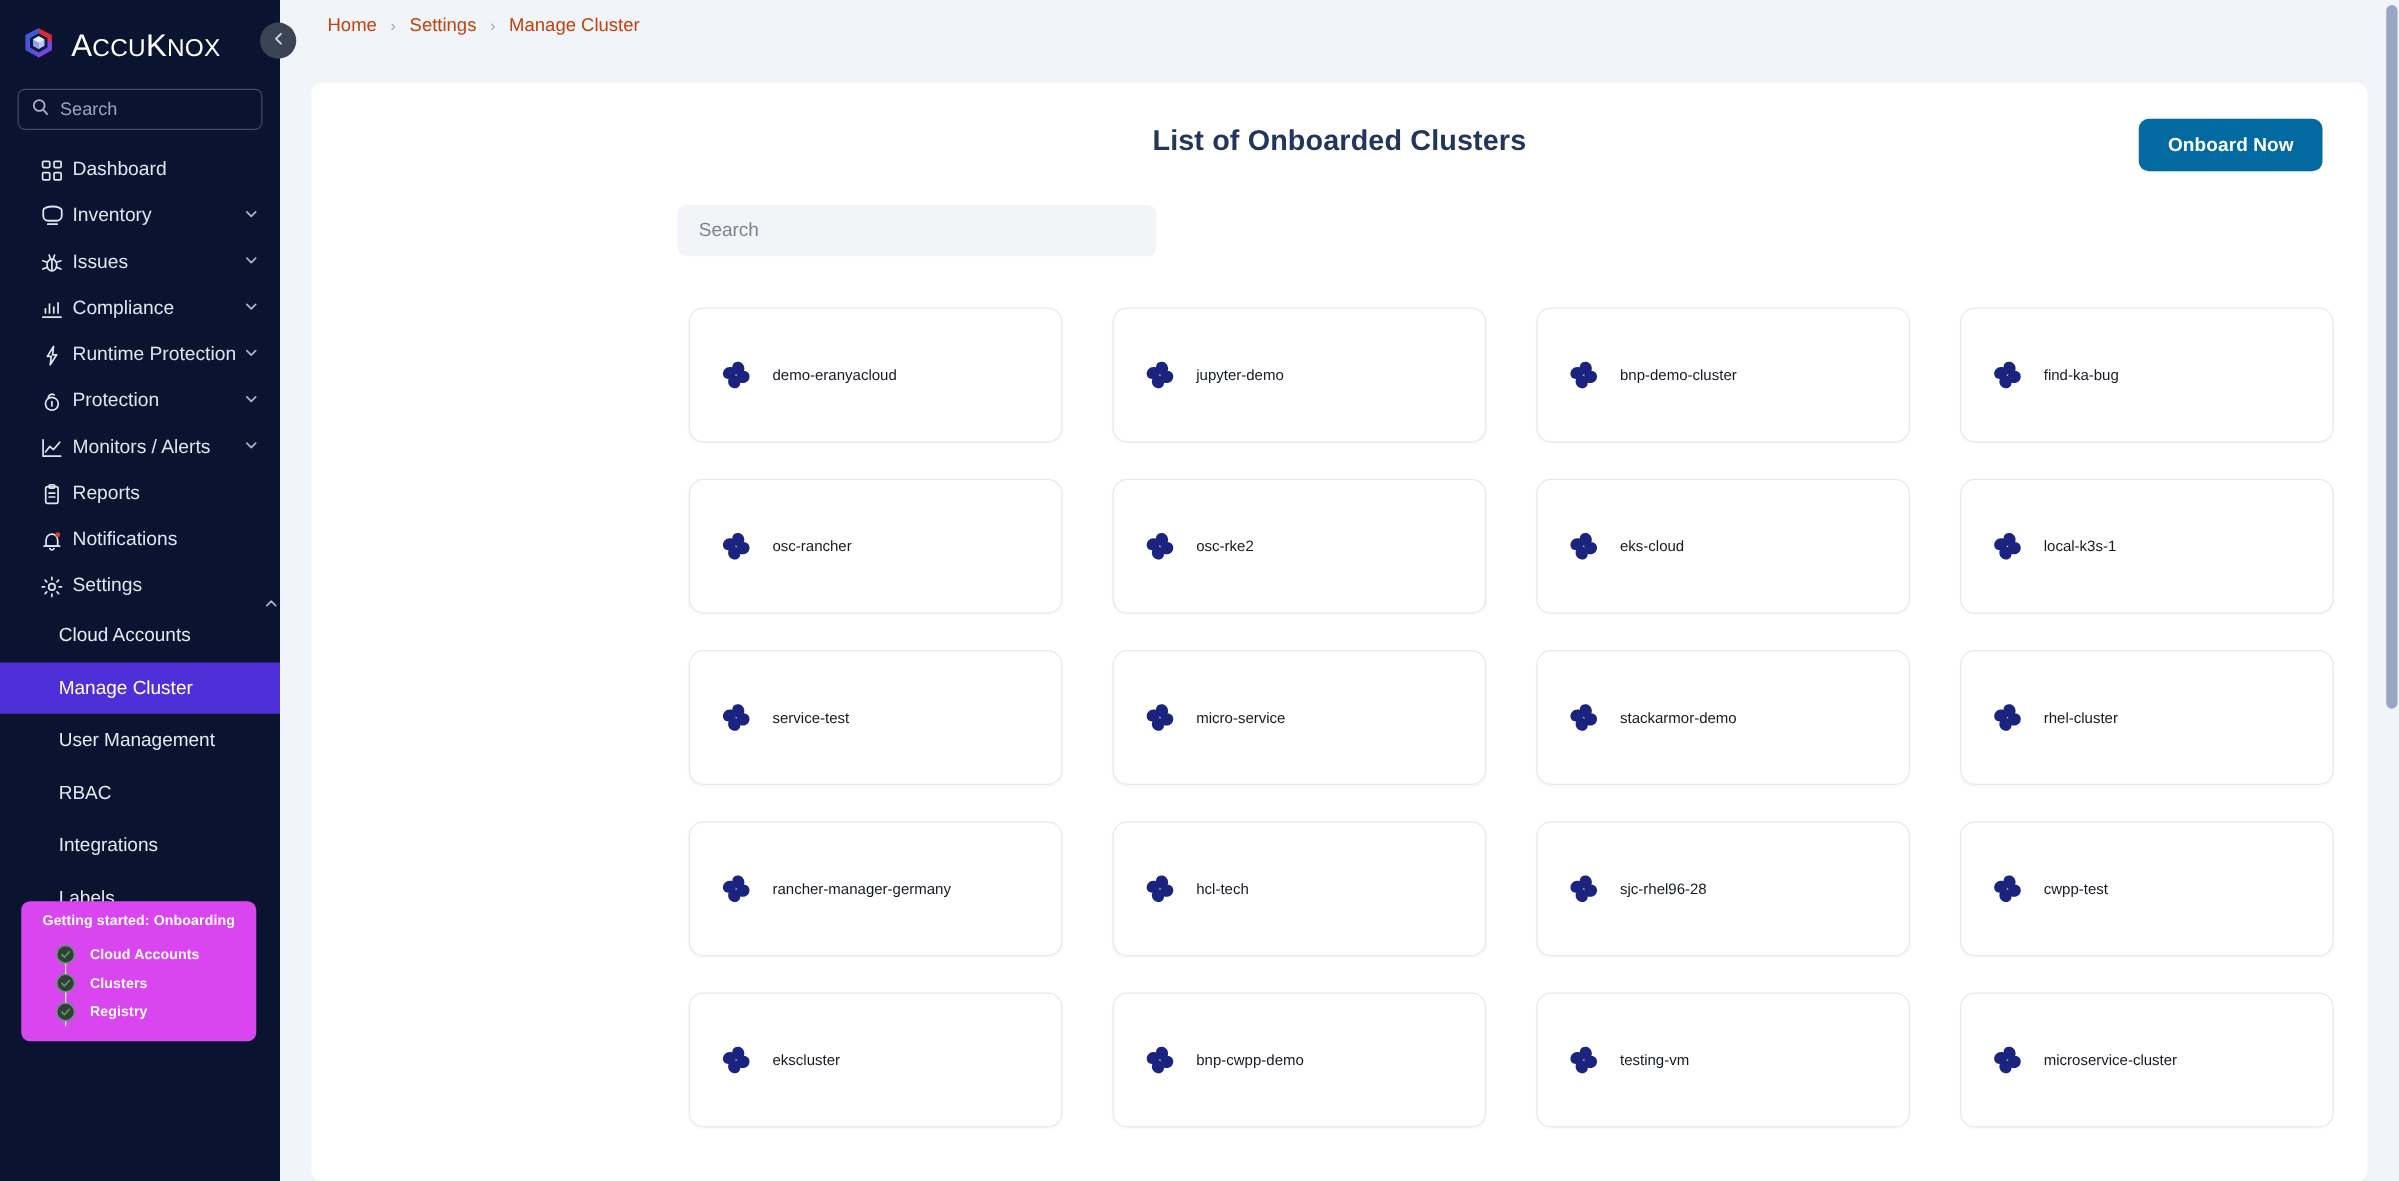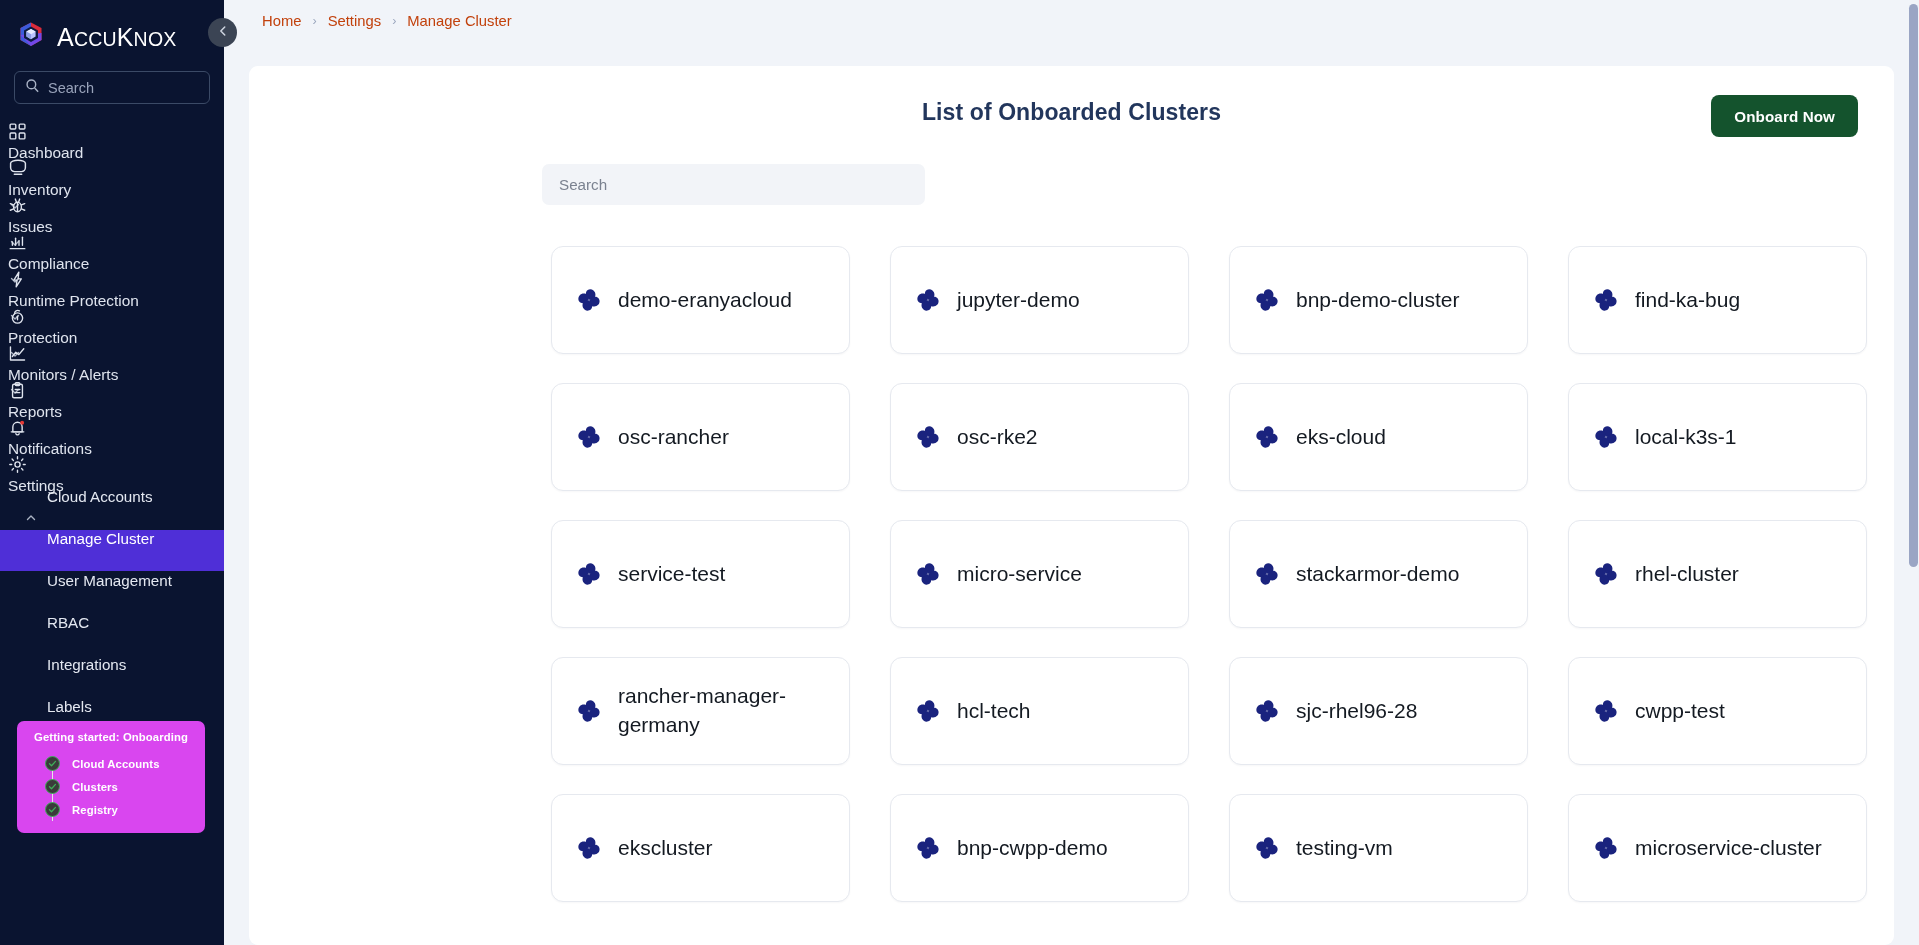--- a/index.html
+++ b/index.html
@@ -40,26 +40,25 @@
   .sb-search input {
     background: transparent; border: 0; outline: 0;
     color: #c3cada; font-size: 14.5px;
     font-family: "Liberation Sans", sans-serif;
     width: 100%;
   }
   .sb-search input::placeholder { color: #99a3ba; }
 
   .nav { margin-top: 14px; }
   .nav-item {
-    display: flex; align-items: flex-start;
-    height: 36px; padding: 0 14px 0 8px;
+    display: flex; align-items: center;
+    height: 36px; padding: 0 14px 0 32px;
     color: #dfe4ee; font-size: 15.4px;
     cursor: pointer; position: relative;
     margin-bottom: 1px;
-    flex-direction: column;
   }
   .nav-item .ni-icon {
     width: 26px; flex: 0 0 26px;
     display: flex; align-items: center; justify-content: flex-start;
   }
   .nav-item .ni-label { flex: 1 1 auto; white-space: nowrap; }
   .nav-item .ni-chev { width: 16px; flex: 0 0 16px; opacity: .85; }
   .nav-item.sub {
     padding-left: 47px; font-size: 15.2px;
     height: 41px; color: #e4e8f1;
@@ -146,21 +145,21 @@
     position: relative;
     height: 92px;
     display: flex; align-items: center; justify-content: center;
   }
   .card-title {
     font-size: 23px; color: #22365c; font-weight: bold;
     letter-spacing: .1px;
   }
   #onboard-now {
     position: absolute; right: 36px; top: 29px;
-    background: #14532d; color: #ffffff;
+    background: #0369a1; color: #ffffff;
     border: 0; border-radius: 8px;
     height: 42px; padding: 0 23px;
     font-size: 15.2px; font-weight: bold;
     font-family: "Liberation Sans", sans-serif;
     cursor: pointer;
     letter-spacing: .1px;
   }
 
   #cluster-search {
     margin: 6px 0 0 293px;
@@ -188,21 +187,21 @@
     border: 1px solid #e6e9ef;
     border-radius: 12px;
     display: flex; align-items: center;
     padding: 0 22px;
     gap: 14px;
     cursor: pointer;
     box-shadow: 0 1px 2px rgba(20,30,60,.035);
   }
   .cc-icon { width: 30px; height: 30px; flex: 0 0 30px; }
   .cc-name {
-    font-size: 21px; color: #141a22;
+    font-size: 12px; color: #141a22;
     line-height: 1.38;
     word-break: break-word;
   }
 
   
   #page-scroll-track {
     position: absolute; right: 0; top: 0;
     width: 13px; height: 945px;
     background: #f1f4f9;
     z-index: 50;

